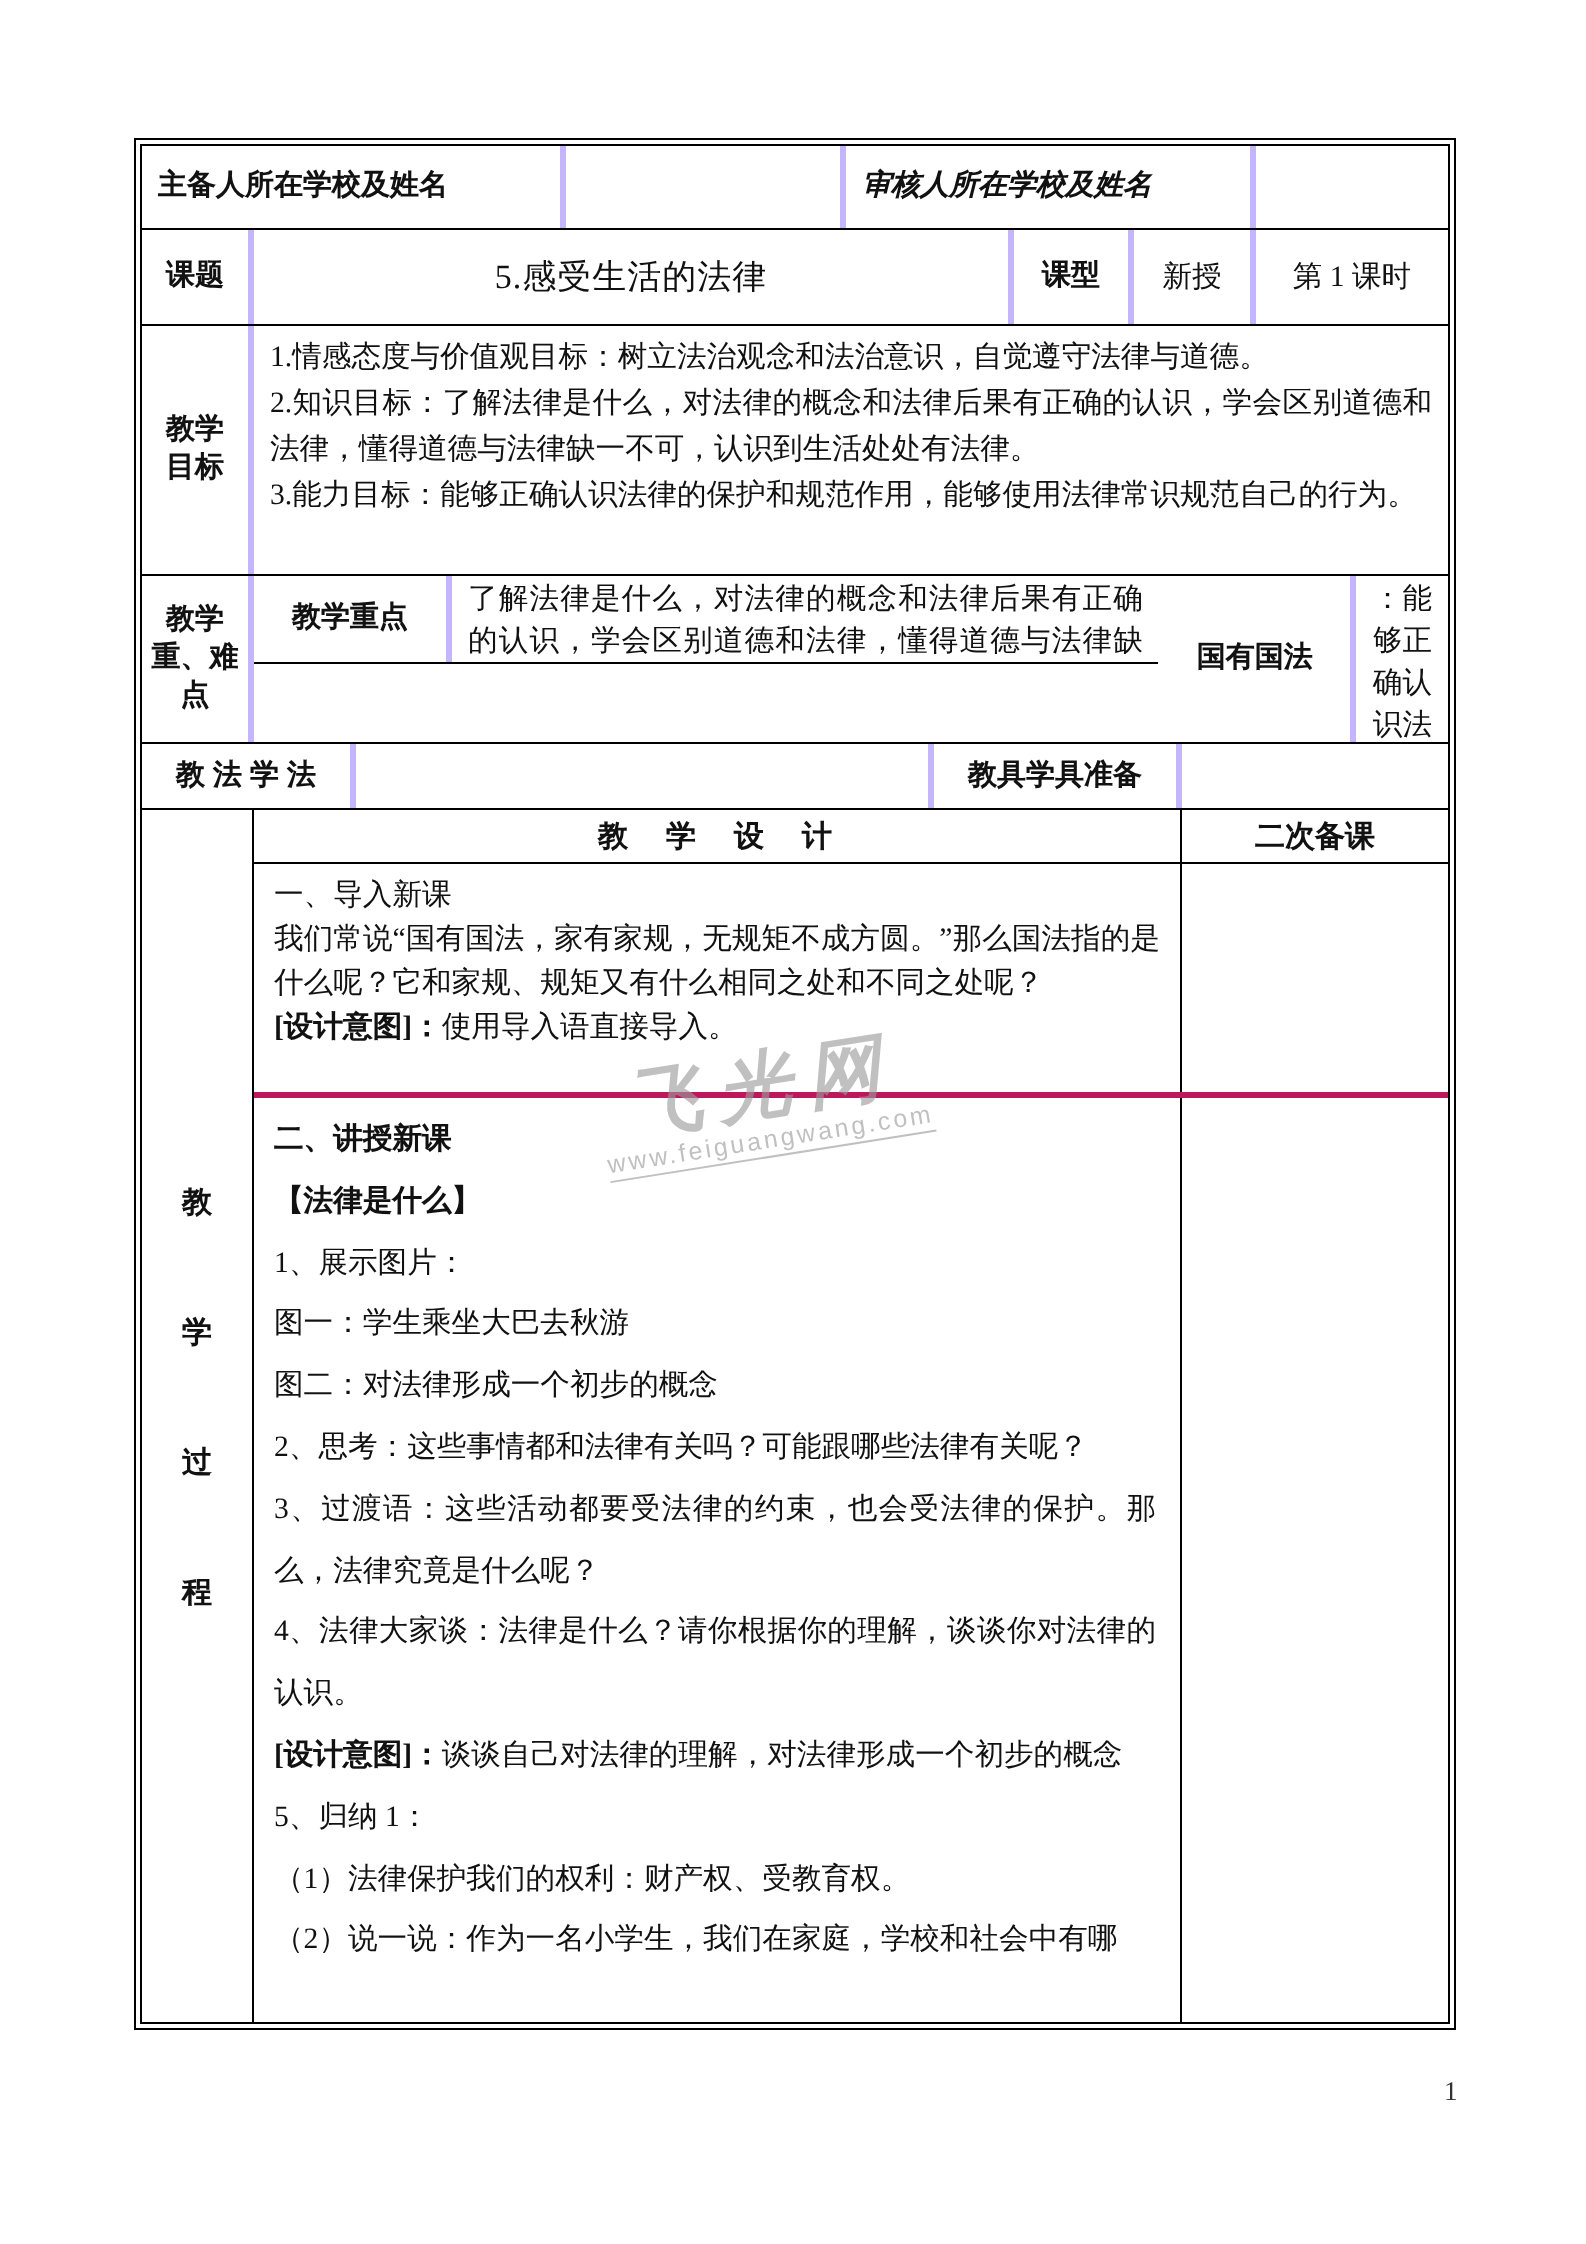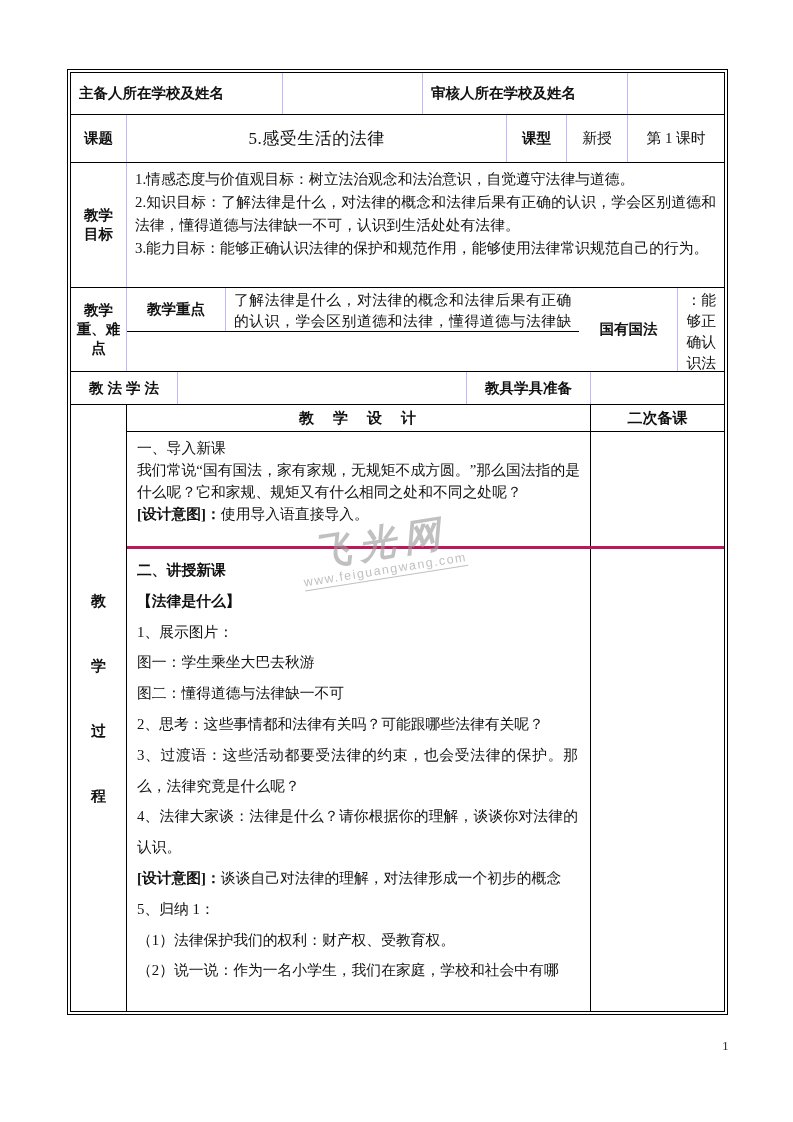--- a/index.html
+++ b/index.html
@@ -9,21 +9,21 @@
     position:relative; width:793px; height:1122px; background:#fff;
     overflow:hidden; font-size:14.8px;
   }
   .doc-table {
     position:absolute; left:67px; top:69px; width:661px; height:946px;
     border:4px double #000; background:#fff;
     display:flex; flex-direction:column;
   }
   .trow { display:flex; border-bottom:1px solid #000; flex-shrink:0; }
   .trow.last { border-bottom:none; flex:1; min-height:0; }
-  .tcell { border-right:1px solid #c4b5fd; overflow:hidden; flex-shrink:0; }
+  .tcell { border-right:3px solid #c4b5fd; overflow:hidden; flex-shrink:0; }
   .tcell.end { border-right:none; }
   .lab {
     display:flex; align-items:center; justify-content:center;
     font-family:"Liberation Sans", sans-serif; font-weight:bold;
     font-size:14.5px; text-align:center; white-space:pre-line; line-height:1.3;
   }
   .cont { padding:5px 8px; line-height:23px; }
   .cont div { text-align:justify; }
   .title-cell {
     display:flex; align-items:center; justify-content:center;
@@ -78,21 +78,21 @@
 </head>
 <body>
 
 <div class="page">
 
   <div class="doc-table">
 
     <div class="trow" style="height:42px;">
       <div class="tcell lab" style="width:212px; justify-content:flex-start; padding-left:8px;">主备人所在学校及姓名</div>
       <div class="tcell" style="width:140px;"></div>
-      <div class="tcell lab" style="width:205px; justify-content:flex-start; padding-left:8px;">审核人所在学校及姓名</div>
+      <div class="tcell lab" style="width:205px; justify-content:flex-start; padding-left:8px;font-style:italic;">审核人所在学校及姓名</div>
       <div class="tcell end" style="flex:1;"></div>
     </div>
 
     <div class="trow" style="height:48px;">
       <div class="tcell lab" style="width:56px;">课题</div>
       <div class="tcell title-cell" style="width:380px;">5.感受生活的法律</div>
       <div class="tcell lab" style="width:60px;">课型</div>
       <div class="tcell plain-center" style="width:61px;">新授</div>
       <div class="tcell end plain-center" style="flex:1;">第 1 课时</div>
     </div>
@@ -150,21 +150,21 @@
                 <div><span class="b">[设计意图]：</span><span>使用导入语直接导入。</span></div>
               </div>
             <div class="design-side"></div>
           </div>
           <div class="design-crow2">
             <div class="design-main sec2">
                 <div><span class="b">二、讲授新课</span></div>
                 <div><span class="b">【法律是什么】</span></div>
                 <div><span>1、展示图片：</span></div>
                 <div><span>图一：学生乘坐大巴去秋游</span></div>
-                <div><span>图二：懂得道德与法律缺一不可</span></div>
+                <div><span>图二：对法律形成一个初步的概念</span></div>
                 <div><span>2、思考：这些事情都和法律有关吗？可能跟哪些法律有关呢？</span></div>
                 <div><span>3、过渡语：这些活动都要受法律的约束，也会受法律的保护。那么，法律究竟是什么呢？</span></div>
                 <div><span>4、法律大家谈：法律是什么？请你根据你的理解，谈谈你对法律的认识。</span></div>
                 <div><span class="b">[设计意图]：</span><span>谈谈自己对法律的理解，对法律形成一个初步的概念</span></div>
                 <div><span>5、归纳 1：</span></div>
                 <div><span>（1）法律保护我们的权利：财产权、受教育权。</span></div>
                 <div><span>（2）说一说：作为一名小学生，我们在家庭，学校和社会中有哪</span></div>
               </div>
             <div class="design-side"></div>
           </div>

